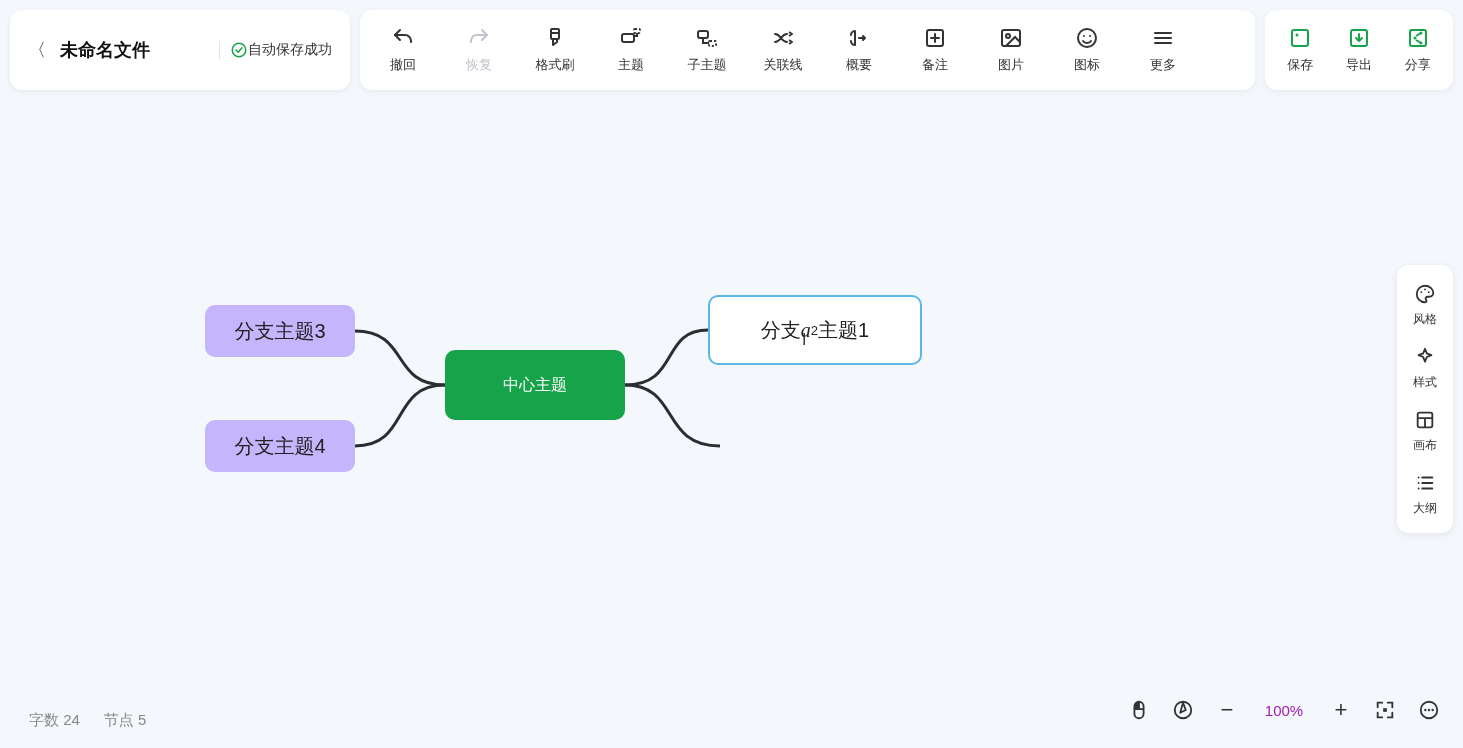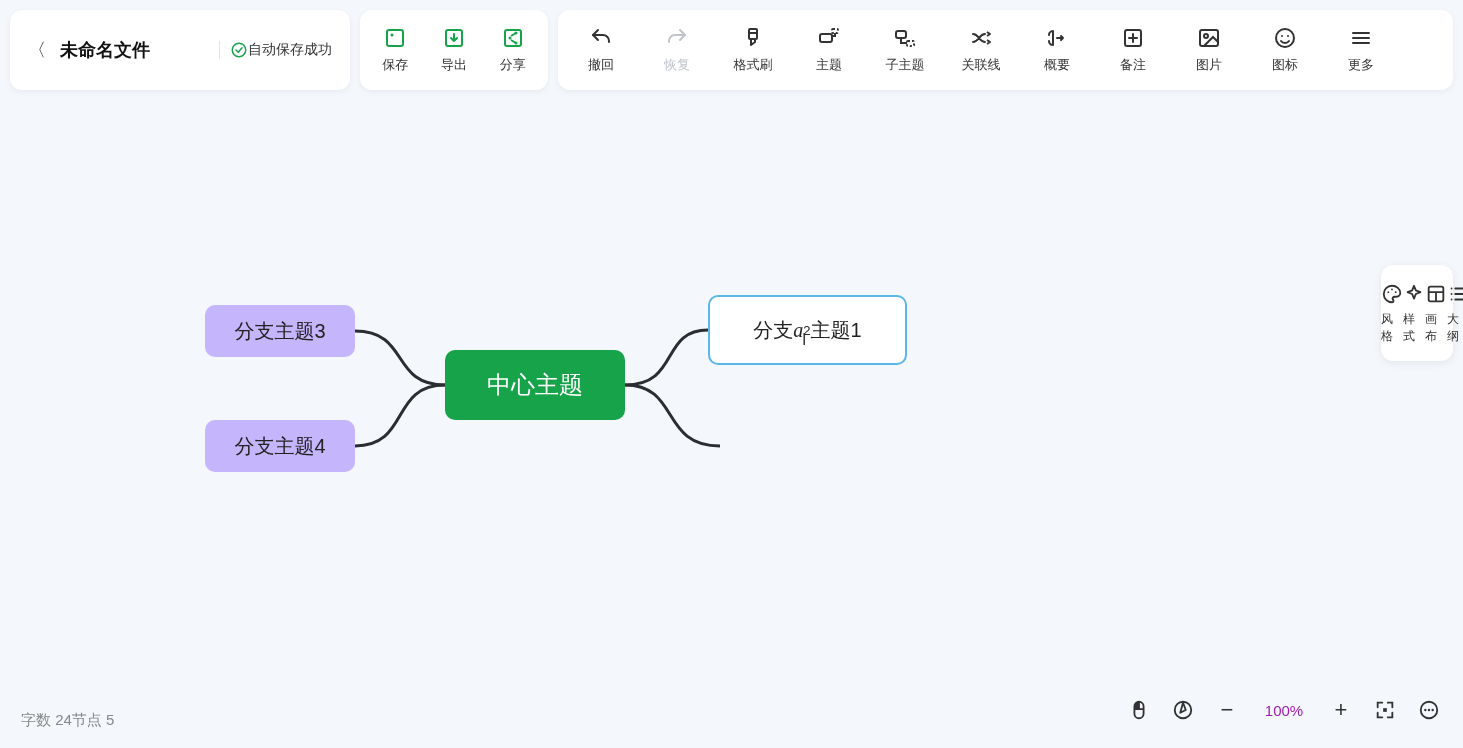--- a/index.html
+++ b/index.html
@@ -16,35 +16,35 @@
 
   .panel-tools { flex: 1; padding: 0 10px; justify-content: flex-start; gap: 10px; }
   .tool { display: flex; flex-direction: column; align-items: center; justify-content: center; width: 66px; height: 60px; cursor: pointer; border-radius: 8px; }
   .tool svg { width: 24px; height: 24px; color: #333; }
   .tool-label { font-size: 13px; color: #333; margin-top: 6px; }
   .tool.disabled svg, .tool.disabled .tool-label { color: #c0c5cc; }
 
   .panel-right { width: 188px; padding: 0 6px; justify-content: space-around; }
 
   
-  .sidepanel { position: absolute; right: 10px; top: 265px; width: 72px; background: #fff; border-radius: 12px; box-shadow: 0 2px 8px rgba(0,0,0,0.08); padding: 8px 0; display: flex; flex-direction: row; align-items: center; justify-content: space-between; }
+  .sidepanel { position: absolute; right: 10px; top: 265px; width: 56px; background: #fff; border-radius: 12px; box-shadow: 0 2px 8px rgba(0,0,0,0.08); padding: 8px 0; display: flex; flex-direction: column; align-items: center; justify-content: space-between; }
   .side-item { width: 56px; padding: 10px 0 8px; display: flex; flex-direction: column; align-items: center; cursor: pointer; }
   .side-item svg { width: 22px; height: 22px; color: #333; }
   .side-item-label { font-size: 12px; color: #333; margin-top: 6px; }
 
   
-  .footer-left { position: absolute; left: 21px; bottom: 18px; display: flex; font-size: 15px; color: #888; }
+  .footer-left { position: absolute; left: 29px; bottom: 18px; display: flex; gap: 24px; font-size: 15px; color: #888; }
   .footer-right { position: absolute; right: 22px; bottom: 26px; display: flex; align-items: center; gap: 20px; }
   .footer-right .fbtn { cursor: pointer; width: 24px; height: 24px; display: flex; align-items: center; justify-content: center; color: #333; }
   .zoom-pct { font-size: 15px; color: #a21caf; min-width: 50px; text-align: center; }
 
   
   .canvas { position: absolute; left: 0; top: 100px; right: 0; bottom: 0; }
   .node { position: absolute; border-radius: 10px; font-size: 20px; display: flex; align-items: center; justify-content: center; padding: 14px 24px; }
-  .center-node { background: #16a34a; color: #fff; font-size: 24px; border-radius: 10px; text-align: right; }
+  .center-node { background: #16a34a; color: #fff; font-size: 16px; border-radius: 10px; text-align: right; }
   .branch-node { background: #c4b5fd; color: #222; }
   .branch-node.selected { background: #fff; border: 2px solid #5ab7e8; }
   .formula sup { font-size: 0.65em; vertical-align: super; }
   .formula em { font-style: italic; font-family: "Times New Roman", serif; }
   svg.lines { position: absolute; left: 0; top: 0; pointer-events: none; }
   svg.lines path { stroke: #2b2d30; stroke-width: 3; fill: none; }
 </style>
 </head>
 <body>
 
@@ -164,107 +164,107 @@
     <span class="back-chevron">〈</span>
     <span class="filename">未命名文件</span>
     <span class="save-status">
       <svg class="check-circle" viewBox="0 0 24 24">
           <use href="#i-check"></use>
         </svg>
       <span>自动保存成功</span>
     </span>
   </div>
 
+  <div class="panel panel-tools" id="toolbar">
+      <div class="tool">
+        <svg viewBox="0 0 24 24">
+          <use href="#i-undo"></use>
+        </svg>
+        <span class="tool-label">撤回</span>
+      </div>
+      <div class="tool disabled">
+        <svg viewBox="0 0 24 24">
+          <use href="#i-redo"></use>
+        </svg>
+        <span class="tool-label">恢复</span>
+      </div>
+      <div class="tool">
+        <svg viewBox="0 0 24 24">
+          <use href="#i-brush"></use>
+        </svg>
+        <span class="tool-label">格式刷</span>
+      </div>
+      <div class="tool">
+        <svg viewBox="0 0 24 24">
+          <use href="#i-topic"></use>
+        </svg>
+        <span class="tool-label">主题</span>
+      </div>
+      <div class="tool">
+        <svg viewBox="0 0 24 24">
+          <use href="#i-subtopic"></use>
+        </svg>
+        <span class="tool-label">子主题</span>
+      </div>
+      <div class="tool">
+        <svg viewBox="0 0 24 24">
+          <use href="#i-relation"></use>
+        </svg>
+        <span class="tool-label">关联线</span>
+      </div>
+      <div class="tool">
+        <svg viewBox="0 0 24 24">
+          <use href="#i-summary"></use>
+        </svg>
+        <span class="tool-label">概要</span>
+      </div>
+      <div class="tool">
+        <svg viewBox="0 0 24 24">
+          <use href="#i-note"></use>
+        </svg>
+        <span class="tool-label">备注</span>
+      </div>
+      <div class="tool">
+        <svg viewBox="0 0 24 24">
+          <use href="#i-image"></use>
+        </svg>
+        <span class="tool-label">图片</span>
+      </div>
+      <div class="tool">
+        <svg viewBox="0 0 24 24">
+          <use href="#i-smile"></use>
+        </svg>
+        <span class="tool-label">图标</span>
+      </div>
+      <div class="tool">
+        <svg viewBox="0 0 24 24">
+          <use href="#i-more"></use>
+        </svg>
+        <span class="tool-label">更多</span>
+      </div>
+    </div>
+
   <div class="panel panel-right" id="rightbar">
       <div class="tool">
         <svg viewBox="0 0 24 24" style="color:#16a34a">
           <use href="#i-save"></use>
         </svg>
         <span class="tool-label">保存</span>
       </div>
       <div class="tool">
         <svg viewBox="0 0 24 24" style="color:#16a34a">
           <use href="#i-export"></use>
         </svg>
         <span class="tool-label">导出</span>
       </div>
       <div class="tool">
         <svg viewBox="0 0 24 24" style="color:#16a34a">
           <use href="#i-share"></use>
         </svg>
         <span class="tool-label">分享</span>
-      </div>
-    </div>
-
-  <div class="panel panel-tools" id="toolbar">
-      <div class="tool">
-        <svg viewBox="0 0 24 24">
-          <use href="#i-undo"></use>
-        </svg>
-        <span class="tool-label">撤回</span>
-      </div>
-      <div class="tool disabled">
-        <svg viewBox="0 0 24 24">
-          <use href="#i-redo"></use>
-        </svg>
-        <span class="tool-label">恢复</span>
-      </div>
-      <div class="tool">
-        <svg viewBox="0 0 24 24">
-          <use href="#i-brush"></use>
-        </svg>
-        <span class="tool-label">格式刷</span>
-      </div>
-      <div class="tool">
-        <svg viewBox="0 0 24 24">
-          <use href="#i-topic"></use>
-        </svg>
-        <span class="tool-label">主题</span>
-      </div>
-      <div class="tool">
-        <svg viewBox="0 0 24 24">
-          <use href="#i-subtopic"></use>
-        </svg>
-        <span class="tool-label">子主题</span>
-      </div>
-      <div class="tool">
-        <svg viewBox="0 0 24 24">
-          <use href="#i-relation"></use>
-        </svg>
-        <span class="tool-label">关联线</span>
-      </div>
-      <div class="tool">
-        <svg viewBox="0 0 24 24">
-          <use href="#i-summary"></use>
-        </svg>
-        <span class="tool-label">概要</span>
-      </div>
-      <div class="tool">
-        <svg viewBox="0 0 24 24">
-          <use href="#i-note"></use>
-        </svg>
-        <span class="tool-label">备注</span>
-      </div>
-      <div class="tool">
-        <svg viewBox="0 0 24 24">
-          <use href="#i-image"></use>
-        </svg>
-        <span class="tool-label">图片</span>
-      </div>
-      <div class="tool">
-        <svg viewBox="0 0 24 24">
-          <use href="#i-smile"></use>
-        </svg>
-        <span class="tool-label">图标</span>
-      </div>
-      <div class="tool">
-        <svg viewBox="0 0 24 24">
-          <use href="#i-more"></use>
-        </svg>
-        <span class="tool-label">更多</span>
       </div>
     </div>
 </div>
 
 <div class="sidepanel" id="sidepanel">
     <div class="side-item">
       <svg viewBox="0 0 24 24">
         <use href="#i-palette"></use>
       </svg>
       <span class="side-item-label">风格</span>
@@ -292,21 +292,21 @@
 <div class="canvas">
   <svg class="lines" width="1463" height="648">
     <path d="M 625 285 C 680 285 660 230 708 230"></path>
     <path d="M 625 285 C 680 285 660 346 720 346"></path>
     <path d="M 445 285 C 390 285 410 231 355 231"></path>
     <path d="M 445 285 C 390 285 410 346 355 346"></path>
   </svg>
 
   <div class="node center-node" style="left:445px;top:250px;width:180px;height:70px">中心主题</div>
 
-  <div class="node branch-node selected formula" style="left:708px;top:195px;width:199px;height:70px">
+  <div class="node branch-node selected formula" style="left:708px;top:195px;width:214px;height:70px">
     <span>分支</span>
       <em>a</em>
       <sup>2</sup>
       <span>主题1</span>
     <span style="position:absolute;left:92px;top:34px;font-size:16px;color:#333">I</span>
   </div>
 
 
   <div class="node branch-node" style="left:205px;top:205px;width:150px;height:52px">分支主题3</div>
 

